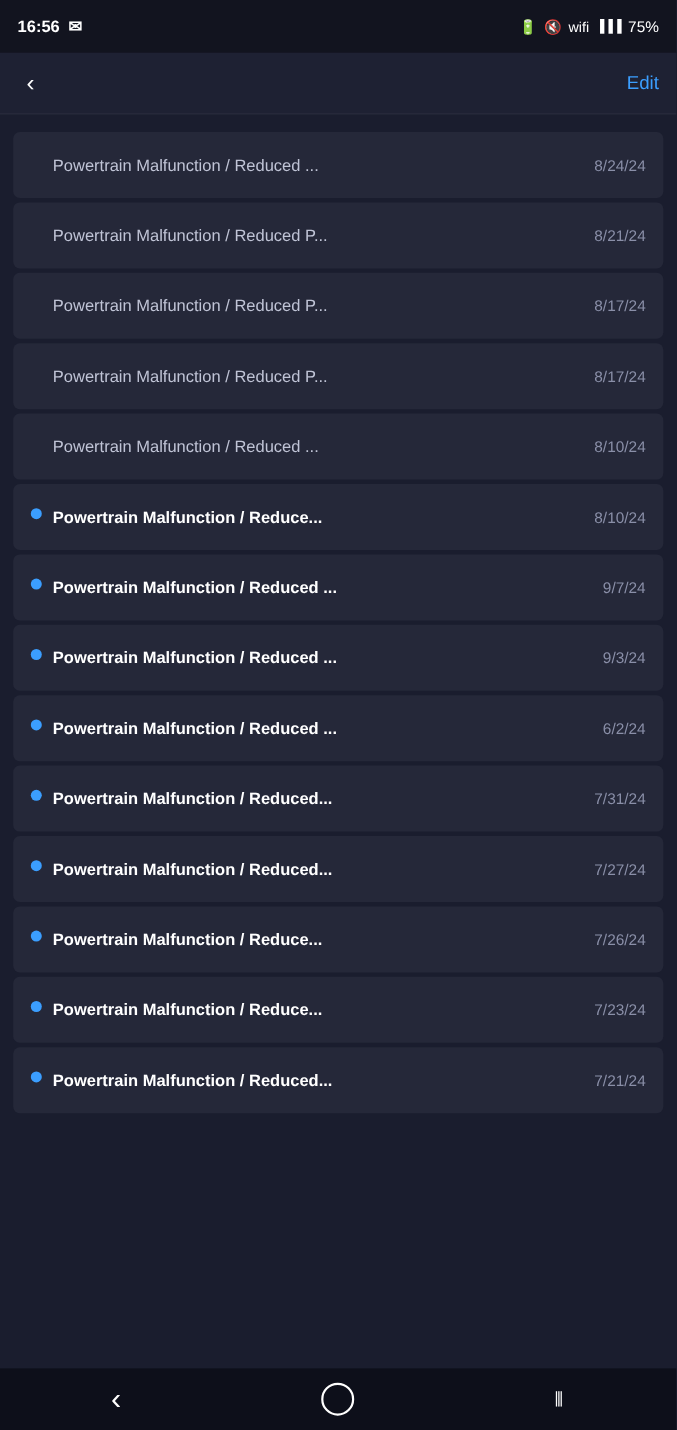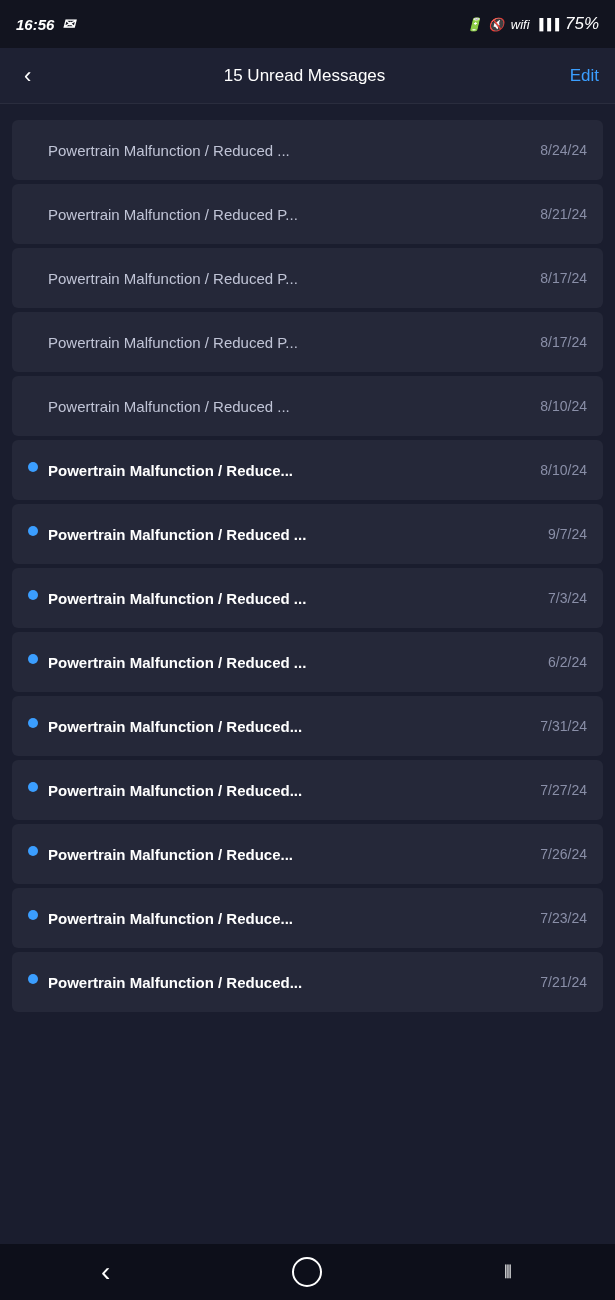--- a/index.html
+++ b/index.html
@@ -18,21 +18,20 @@
 
     
     .status-bar {
       background: #12141f;
       height: 48px;
       display: flex;
       align-items: center;
       justify-content: space-between;
       padding: 0 16px;
       flex-shrink: 0;
-      font-style: italic;
     }
 
     .status-left {
       display: flex;
       align-items: center;
       gap: 8px;
       font-size: 15px;
       font-weight: 600;
       color: #fff;
     }
@@ -169,27 +168,26 @@
 <div class="status-bar">
   <div class="status-left">
     <span>16:56</span>
     <span>✉</span>
   </div>
   <div class="status-right">
     <span>🔋</span>
     <span style="font-size:13px;">🔇</span>
     <span style="font-size:13px;text-align:center;">wifi</span>
     <span style="font-size:11px;">▐▐▐</span>
-    <span style="font-size:17px;">75%</span>
+    <span style="font-size:14px;">75%</span>
   </div>
 </div>
 
 <div class="nav-bar">
   <span class="nav-back">‹</span>
-  <span class="nav-title">15 Unread Messages</span>
   <span class="nav-edit">Edit</span>
 </div>
 
 <div class="message-list-container">
 <div class="message-card">
       <div class="message-left">
         <span class="unread-dot-hidden"></span>
         <span class="message-title read">Powertrain Malfunction / Reduced ...</span>
       </div>
       <span class="message-date">8/24/24</span>
@@ -234,21 +232,21 @@
         <span class="unread-dot"></span>
         <span class="message-title unread">Powertrain Malfunction / Reduced ...</span>
       </div>
       <span class="message-date">9/7/24</span>
     </div>
     <div class="message-card">
       <div class="message-left">
         <span class="unread-dot"></span>
         <span class="message-title unread">Powertrain Malfunction / Reduced ...</span>
       </div>
-      <span class="message-date">7/3/24</span>
+      <span class="message-date">9/3/24</span>
     </div>
     <div class="message-card">
       <div class="message-left">
         <span class="unread-dot"></span>
         <span class="message-title unread">Powertrain Malfunction / Reduced ...</span>
       </div>
       <span class="message-date">6/2/24</span>
     </div>
     <div class="message-card">
       <div class="message-left">

